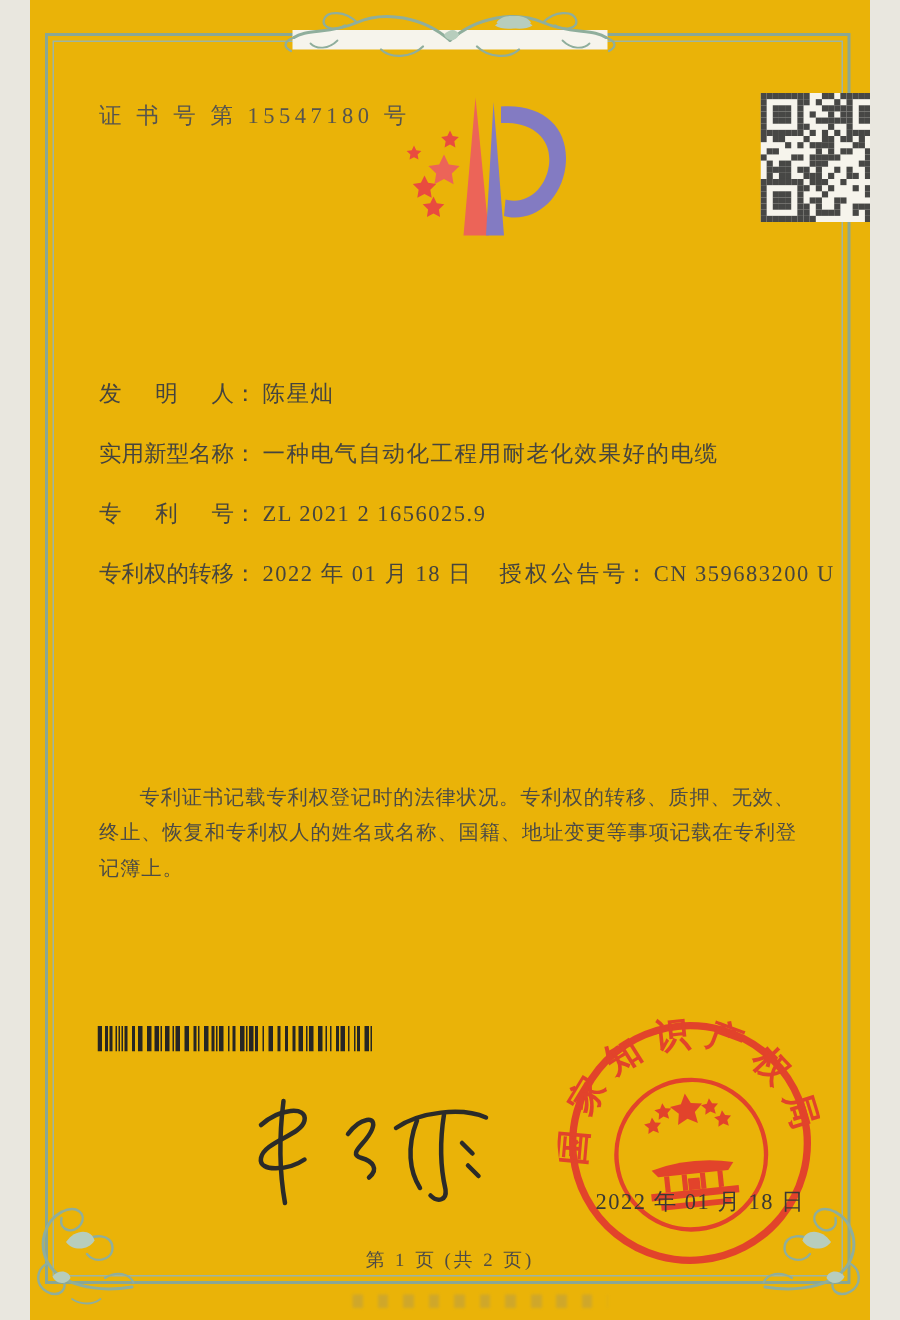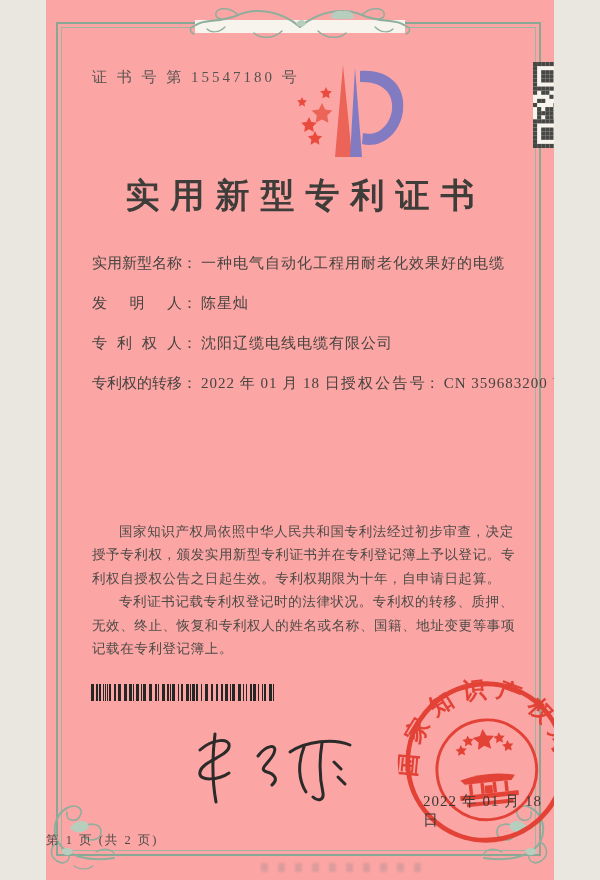--- a/index.html
+++ b/index.html
@@ -1,51 +1,51 @@
 <!DOCTYPE html>
 <html><head>
 <meta charset="utf-8">
 <style>
   html,body{margin:0;padding:0;background:#e9e7df;}
   .page{
-    position:relative;width:508px;height:880px;margin:0 auto;
-    background:#fca5a5;overflow:hidden;
+    position:relative;width:560px;height:880px;margin:0 auto;
+    background:#eab308;overflow:hidden;
     font-family:"Liberation Serif","DejaVu Serif",serif;color:#44433f;
   }
   
   .frame-outer{position:absolute;left:10px;top:22px;right:13px;bottom:24px;border:2px solid #89a795;pointer-events:none;}
   .frame-inner{position:absolute;left:15px;top:27px;right:18px;bottom:29px;border:1px solid #9cb5a5;pointer-events:none;}
   .ornament-top{position:absolute;top:1px;left:50%;transform:translateX(-50%);}
   .flourish-bl{position:absolute;left:0;top:796px;}
   .flourish-br{position:absolute;right:2px;top:796px;transform:scaleX(-1);}
   
   .cert-no{position:absolute;left:46px;top:68px;font-size:15px;letter-spacing:3px;color:#56544f;}
   .logo{position:absolute;left:236px;top:57px;}
   .qr{position:absolute;left:487px;top:62px;}
   .title{position:absolute;left:0;top:173px;width:100%;text-align:center;
     font-size:34px;font-weight:600;letter-spacing:11px;color:#3e3d39;text-indent:11px;}
   
   .fields{position:absolute;left:46px;top:252px;right:36px;font-size:15px;}
   .frow{height:40px;line-height:22px;white-space:nowrap;}
   .flabel{display:inline-block;width:90px;text-align:justify;text-align-last:justify;color:#45443f;vertical-align:top;}
-  .flabel2{display:inline-block;width:84px;text-align:justify;text-align-last:justify;vertical-align:top;}
+  .flabel2{display:inline-block;width:84px;text-align:justify;text-align-last:justify;margin-left:18px;vertical-align:top;}
   .colon{display:inline-block;margin-right:4px;}
   .fvalue{letter-spacing:1px;color:#45443f;}
   
   .paras{position:absolute;left:46px;right:38px;top:520px;font-size:13.5px;line-height:1.74;
     color:#4c4b46;letter-spacing:0.6px;}
   .paras p{margin:0;text-indent:2em;}
   
   .signer{position:absolute;left:56px;top:744px;font-size:15px;line-height:1.9;letter-spacing:4px;color:#3c3b37;}
   .signature{position:absolute;left:138px;top:722px;}
   .seal{position:absolute;left:352px;top:674px;transform:rotate(-6deg);opacity:.93;}
   .seal-date{position:absolute;left:377px;top:792px;font-size:15px;letter-spacing:1px;color:#3a3935;}
   .barcode{position:absolute;left:45px;top:684px;}
   
-  .footer{position:absolute;left:0;top:832px;width:100%;text-align:left;font-size:12.5px;
+  .footer{position:absolute;left:0;top:832px;width:100%;text-align:center;font-size:12.5px;
     letter-spacing:2px;color:#4d4b46;}
   .ghost{position:absolute;left:215px;top:863px;width:170px;height:9px;opacity:.28;filter:blur(1.2px);
     background:repeating-linear-gradient(90deg,#8a8a84 0 7px,transparent 7px 17px);}
 </style>
 </head>
 <body>
 
 <div class="page">
 
   <div class="frame-outer"></div>
@@ -351,39 +351,37 @@
       <rect x="16.38" y="81.90" width="4.10" height="4.10" fill="#474745"></rect>
       <rect x="20.48" y="81.90" width="4.10" height="4.10" fill="#474745"></rect>
       <rect x="24.57" y="81.90" width="4.10" height="4.10" fill="#474745"></rect>
       <rect x="28.67" y="81.90" width="4.10" height="4.10" fill="#474745"></rect>
       <rect x="32.76" y="81.90" width="4.10" height="4.10" fill="#474745"></rect>
       <rect x="69.62" y="81.90" width="4.10" height="4.10" fill="#474745"></rect>
       <rect x="73.71" y="81.90" width="4.10" height="4.10" fill="#474745"></rect>
       <rect x="77.81" y="81.90" width="4.10" height="4.10" fill="#474745"></rect>
     </svg>
 
-  <div class="title">实用新型专利证书</div>
 
   <div class="fields">
+    <div class="frow">
+      <span class="flabel">发明人</span><span class="colon">：</span><span class="fvalue">陈星灿</span>
+    </div>
     <div class="frow">
       <span class="flabel">实用新型名称</span><span class="colon">：</span><span class="fvalue">一种电气自动化工程用耐老化效果好的电缆</span>
     </div>
     <div class="frow">
-      <span class="flabel">发明人</span><span class="colon">：</span><span class="fvalue">陈星灿</span>
-    </div>
-    <div class="frow">
-      <span class="flabel">专利权人</span><span class="colon">：</span><span class="fvalue">沈阳辽缆电线电缆有限公司</span>
+      <span class="flabel">专利号</span><span class="colon">：</span><span class="fvalue">ZL 2021 2 1656025.9</span>
     </div>
     <div class="frow">
       <span class="flabel">专利权的转移</span><span class="colon">：</span><span class="fvalue">2022 年 01 月 18 日</span><span class="flabel2">授权公告号</span><span class="colon">：</span><span class="fvalue">CN 359683200 U</span>
     </div>
   </div>
 
   <div class="paras">
-    <p>国家知识产权局依照中华人民共和国专利法经过初步审查，决定授予专利权，颁发实用新型专利证书并在专利登记簿上予以登记。专利权自授权公告之日起生效。专利权期限为十年，自申请日起算。</p>
     <p>专利证书记载专利权登记时的法律状况。专利权的转移、质押、无效、终止、恢复和专利权人的姓名或名称、国籍、地址变更等事项记载在专利登记簿上。</p>
   </div>
 
   <svg id="barcode" class="barcode" width="183" height="17" viewBox="0 0 183 17">
       <rect x="0" y="0" width="3" height="17" fill="#262624"></rect>
       <rect x="5" y="0" width="2" height="17" fill="#262624"></rect>
       <rect x="8" y="0" width="2" height="17" fill="#262624"></rect>
       <rect x="12" y="0" width="1" height="17" fill="#262624"></rect>
       <rect x="14" y="0" width="1" height="17" fill="#262624"></rect>
       <rect x="16" y="0" width="1" height="17" fill="#262624"></rect>

